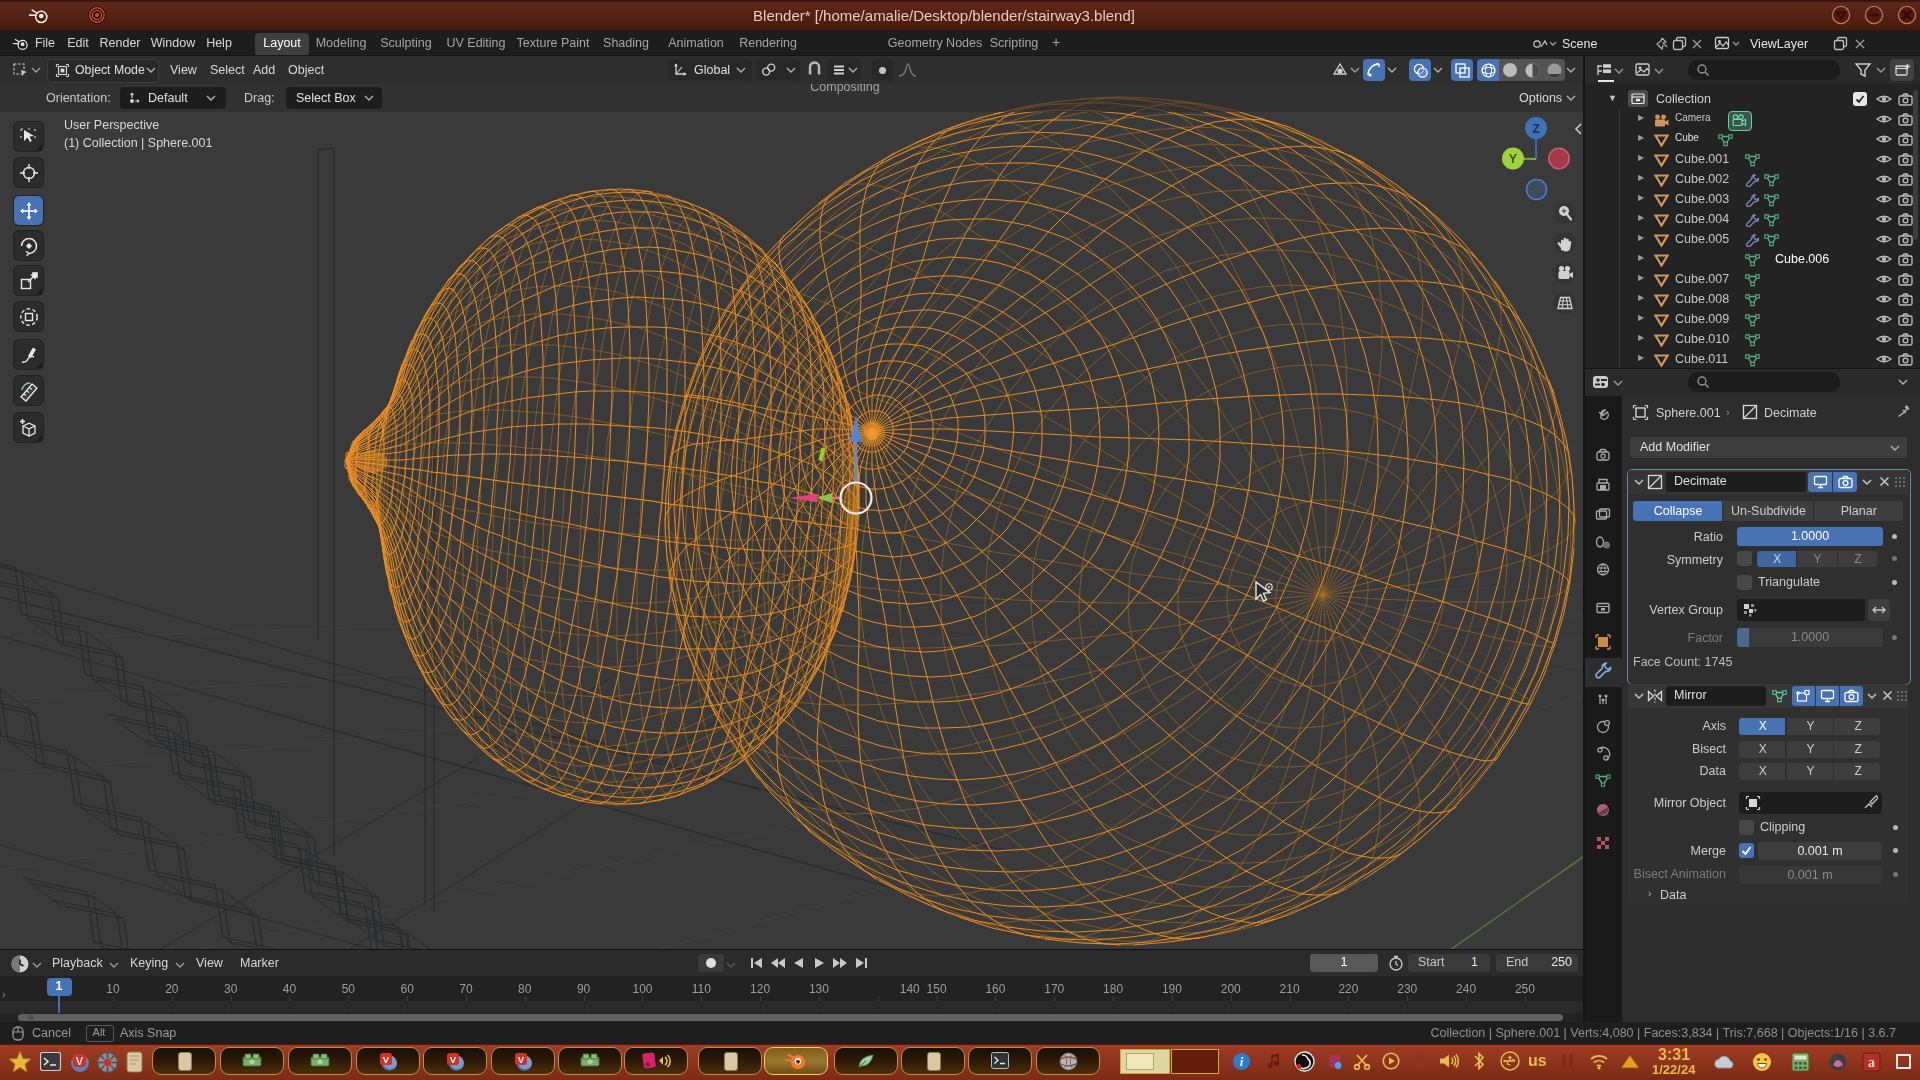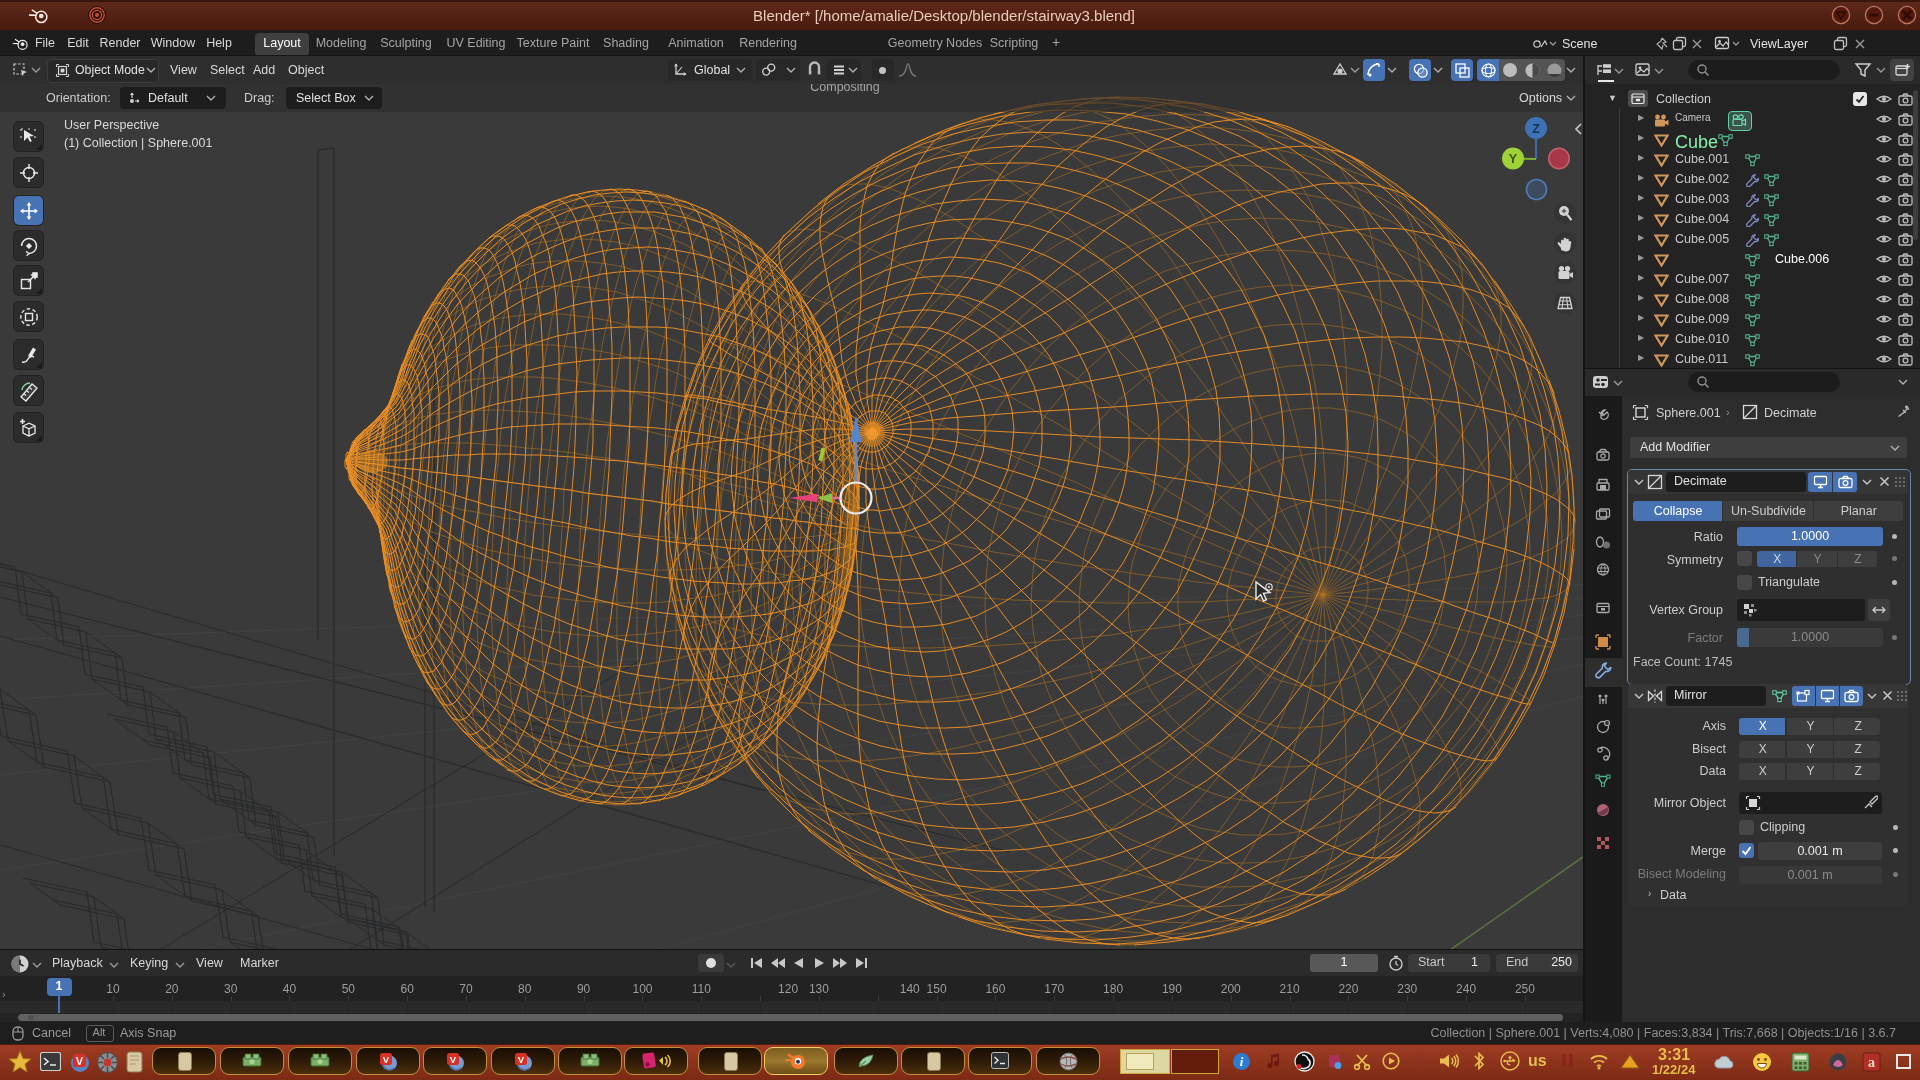--- a/index.html
+++ b/index.html
@@ -520,21 +520,21 @@
     </svg>
     <svg class="abs" style="left:1898px;top:113px" width="15" height="13">
 <rect x="1" y="3" width="13" height="9" rx="1.5" fill="none" stroke="#bdbdbd" stroke-width="1.3"></rect>
 <path d="M4.5 3 L6 1 H9 L10.5 3" fill="none" stroke="#bdbdbd" stroke-width="1.3"></path>
 <circle cx="7.5" cy="7.5" r="2.4" fill="none" stroke="#bdbdbd" stroke-width="1.3"></circle>
     </svg>
     <div class="txt" style="left:1638px;top:133px;font-size:8px;color:#999">▶</div>
     <svg class="abs" style="left:1654px;top:134px" width="15" height="13">
 <path d="M1.5 1.5 L13.5 1.5 L7.5 11.5 Z" fill="none" stroke="#d2955c" stroke-width="2.2"></path>
     </svg>
-    <div class="txt" style="left:1675px;top:132px;font-size:18px;color:#86efac;font-weight:400;">Cube</div>
+    <div class="txt" style="left:1675px;top:132px;font-size:10px;color:#e5e5e5;font-weight:400;">Cube</div>
     <svg class="abs" style="left:1718.4px;top:133px" width="15" height="14">
 <path d="M2.5 3.5 L12.5 3.5 L7.5 11.5 Z" fill="none" stroke="#56b48c" stroke-width="1.3"></path>
 <rect x="0.8" y="1.8" width="3.4" height="3.4" fill="#1d1d1d" stroke="#56b48c" stroke-width="1.1"></rect>
 <rect x="10.8" y="1.8" width="3.4" height="3.4" fill="#1d1d1d" stroke="#56b48c" stroke-width="1.1"></rect>
 <rect x="5.8" y="9.2" width="3.4" height="3.4" fill="#1d1d1d" stroke="#56b48c" stroke-width="1.1"></rect>
     </svg>
     <svg class="abs" style="left:1876px;top:133px" width="16" height="12">
 <path d="M1 6 Q8 0.5 15 6 Q8 11.5 1 6 Z" fill="none" stroke="#bdbdbd" stroke-width="1.3"></path>
 <circle cx="8" cy="6" r="2.1" fill="#bdbdbd"></circle>
     </svg>
@@ -1055,21 +1055,21 @@
     <div class="txt" style="left:1760px;top:820px;font-size:12.5px;color:#cccccc;font-weight:400;">Clipping</div>
     <div class="abs" style="left:1893px;top:825px;width:5px;height:5px;border-radius:50%;background:#b8b8b8"></div>
     <div class="txt" style="left:1426px;top:844px;width:300px;text-align:right;font-size:12.5px;color:#cccccc;font-weight:400;">Merge</div>
     <div class="abs" style="left:1739px;top:843px;width:15px;height:15px;background:#4772b3;border-radius:3px;"></div>
     <svg class="abs" style="left:1741px;top:845px" width="11" height="11">
 <path d="M1.5 6 L4.5 9 L9.5 2" fill="none" stroke="#fff" stroke-width="1.8"></path>
     </svg>
     <div class="abs" style="left:1758px;top:842px;width:124px;height:18px;background:#3e3e3e;border-radius:3px;"></div>
     <div class="txt" style="left:1820px;top:844px;transform:translateX(-50%);font-size:12.5px;color:#e8e8e8;font-weight:400;">0.001 m</div>
     <div class="abs" style="left:1893px;top:848px;width:5px;height:5px;border-radius:50%;background:#b8b8b8"></div>
-    <div class="txt" style="left:1426px;top:867px;width:300px;text-align:right;font-size:12.5px;color:#7c7c7c;font-weight:400;">Bisect Modeling</div>
+    <div class="txt" style="left:1426px;top:867px;width:300px;text-align:right;font-size:12.5px;color:#7c7c7c;font-weight:400;">Bisect Animation</div>
     <div class="abs" style="left:1739px;top:866px;width:143px;height:18px;background:#383838;border-radius:3px;"></div>
     <div class="txt" style="left:1810px;top:868px;transform:translateX(-50%);font-size:12.5px;color:#8a8a8a;font-weight:400;">0.001 m</div>
     <div class="abs" style="left:1893px;top:872px;width:5px;height:5px;border-radius:50%;background:#777"></div>
     <div class="txt" style="left:1648px;top:888px;font-size:10px;color:#b8b8b8">›</div>
     <div class="txt" style="left:1660px;top:888px;font-size:12.5px;color:#cccccc;font-weight:400;">Data</div>
     <div class="abs" style="left:1583px;top:56px;width:2px;height:966px;background:#141414"></div>
     <div class="abs" style="left:1583px;top:368px;width:337px;height:1px;background:#141414"></div>
     <div class="abs" style="left:0px;top:950px;width:1583px;height:26px;background:#2b2b2b;border-radius:0px;"></div>
     <div class="abs" style="left:0px;top:976px;width:1583px;height:25px;background:#222222;border-radius:0px;"></div>
     <div class="abs" style="left:0px;top:1001px;width:1583px;height:12px;background:#2a2a2a;border-radius:0px;"></div>
@@ -1156,21 +1156,21 @@
     <div class="abs" style="left:525px;top:1001px;width:1px;height:12px;background:#242424"></div>
     <div class="txt" style="left:583.64px;top:982px;transform:translateX(-50%);font-size:12px;color:#9d9d9d;font-weight:400;">90</div>
     <div class="abs" style="left:584px;top:996px;width:1px;height:5px;background:#3c3c3c"></div>
     <div class="abs" style="left:584px;top:1001px;width:1px;height:12px;background:#242424"></div>
     <div class="txt" style="left:642.47px;top:982px;transform:translateX(-50%);font-size:12px;color:#9d9d9d;font-weight:400;">100</div>
     <div class="abs" style="left:642px;top:996px;width:1px;height:5px;background:#3c3c3c"></div>
     <div class="abs" style="left:642px;top:1001px;width:1px;height:12px;background:#242424"></div>
     <div class="txt" style="left:701.3px;top:982px;transform:translateX(-50%);font-size:12px;color:#9d9d9d;font-weight:400;">110</div>
     <div class="abs" style="left:701px;top:996px;width:1px;height:5px;background:#3c3c3c"></div>
     <div class="abs" style="left:701px;top:1001px;width:1px;height:12px;background:#242424"></div>
-    <div class="txt" style="left:760.13px;top:982px;transform:translateX(-50%);font-size:12px;color:#9d9d9d;font-weight:400;margin-left:28px;">120</div>
+    <div class="txt" style="left:760.13px;top:982px;transform:translateX(-50%);font-size:12px;color:#9d9d9d;font-weight:400;">120</div>
     <div class="abs" style="left:760px;top:996px;width:1px;height:5px;background:#3c3c3c"></div>
     <div class="abs" style="left:760px;top:1001px;width:1px;height:12px;background:#242424"></div>
     <div class="txt" style="left:818.96px;top:982px;transform:translateX(-50%);font-size:12px;color:#9d9d9d;font-weight:400;">130</div>
     <div class="abs" style="left:819px;top:996px;width:1px;height:5px;background:#3c3c3c"></div>
     <div class="abs" style="left:819px;top:1001px;width:1px;height:12px;background:#242424"></div>
     <div class="txt" style="left:877.79px;top:982px;transform:translateX(-50%);font-size:12px;color:#9d9d9d;font-weight:400;margin-left:32px;">140</div>
     <div class="abs" style="left:878px;top:996px;width:1px;height:5px;background:#3c3c3c"></div>
     <div class="abs" style="left:878px;top:1001px;width:1px;height:12px;background:#242424"></div>
     <div class="txt" style="left:936.62px;top:982px;transform:translateX(-50%);font-size:12px;color:#9d9d9d;font-weight:400;">150</div>
     <div class="abs" style="left:937px;top:996px;width:1px;height:5px;background:#3c3c3c"></div>

